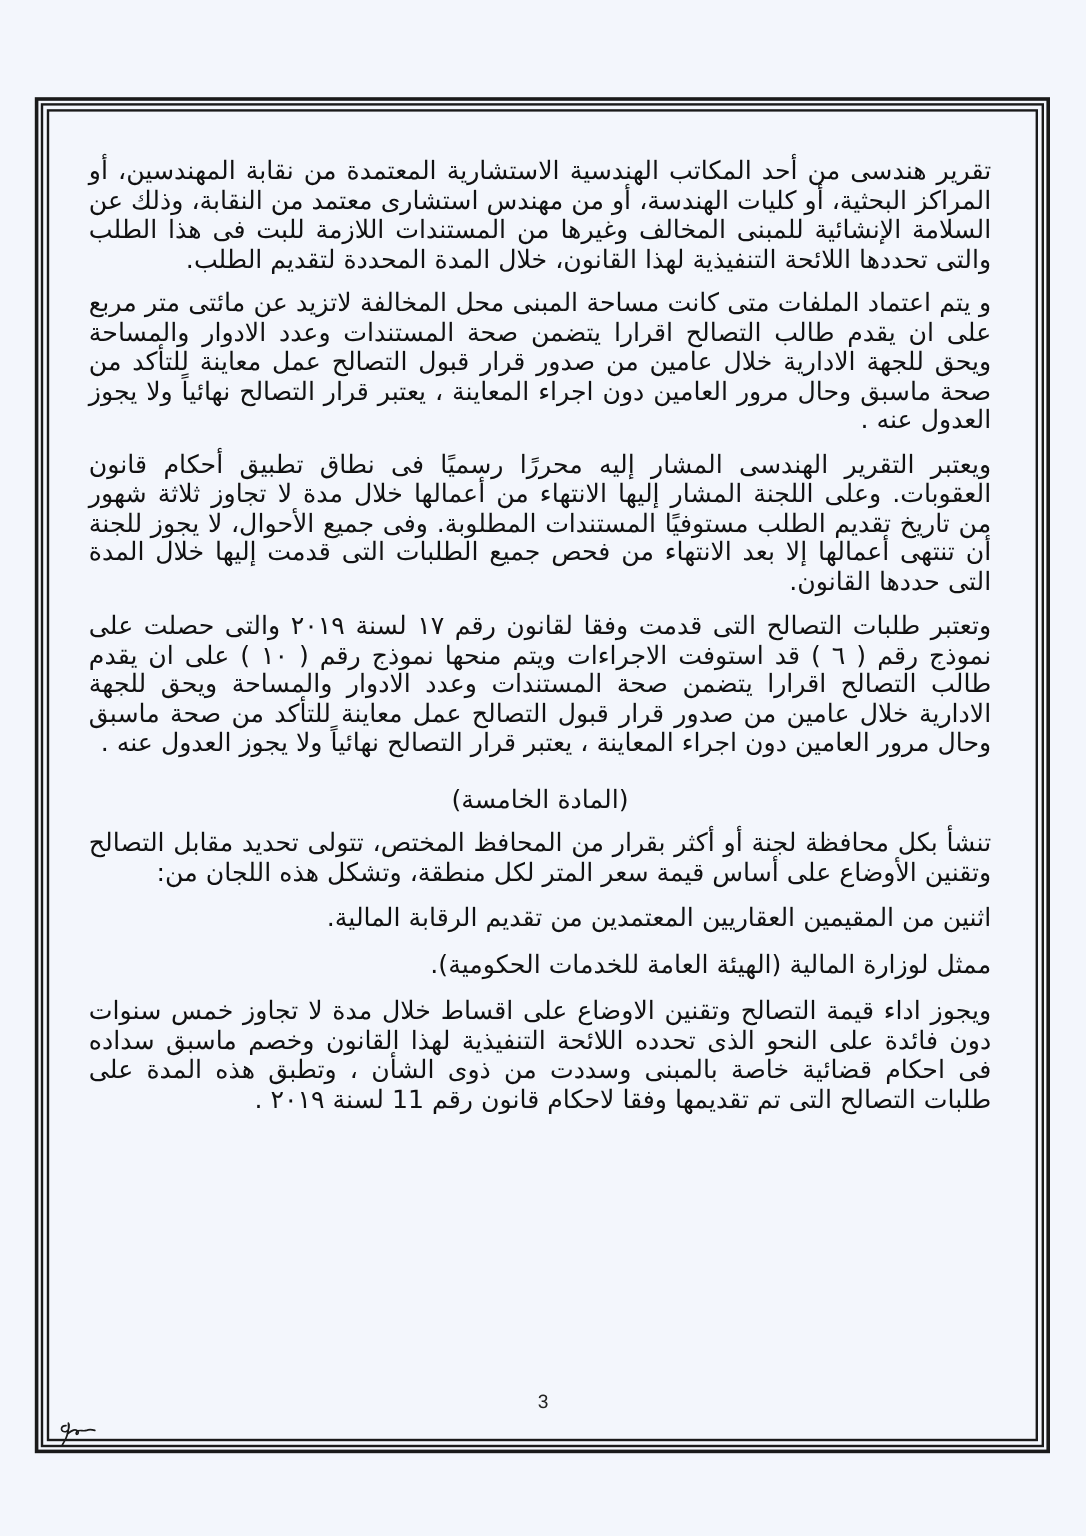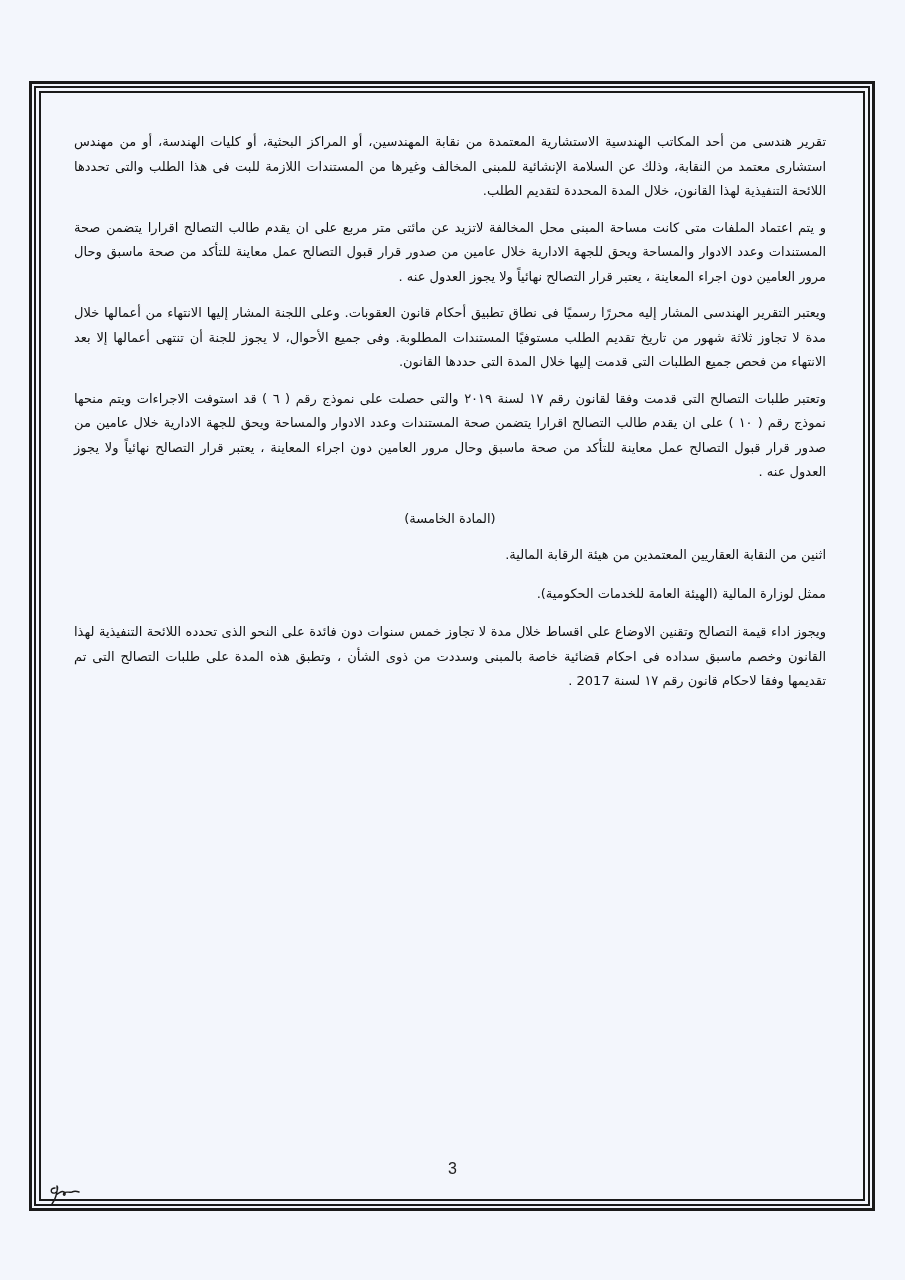--- a/index.html
+++ b/index.html
@@ -43,21 +43,21 @@
       box-sizing: border-box;
     }
     .content {
       position: absolute;
       left: 74px;
       top: 130px;
       width: 752px;
       direction: rtl;
       text-align: justify;
       text-align-last: right;
-      font-size: 13px;
+      font-size: 21px;
       line-height: 24.5px;
     }
     .content p {
       margin: 0 0 12px 0;
     }
     .content p.tight {
       margin-bottom: 14px;
     }
     .content .article-heading {
       text-align: center;
@@ -95,24 +95,25 @@
 <div class="frame-inner"></div>
 
 <div class="content">
   <p>تقرير هندسى من أحد المكاتب الهندسية الاستشارية المعتمدة من نقابة المهندسين، أو المراكز البحثية، أو كليات الهندسة، أو من مهندس استشارى معتمد من النقابة، وذلك عن السلامة الإنشائية للمبنى المخالف وغيرها من المستندات اللازمة للبت فى هذا الطلب والتى تحددها اللائحة التنفيذية لهذا القانون، خلال المدة المحددة لتقديم الطلب.</p>
   <p>و يتم اعتماد الملفات متى كانت مساحة المبنى محل المخالفة لاتزيد عن مائتى متر مربع على ان يقدم طالب التصالح اقرارا يتضمن صحة المستندات وعدد الادوار والمساحة ويحق للجهة الادارية خلال عامين من صدور قرار قبول التصالح عمل معاينة للتأكد من صحة ماسبق وحال مرور العامين دون اجراء المعاينة ، يعتبر قرار التصالح نهائياً ولا يجوز العدول عنه .</p>
   <p>ويعتبر التقرير الهندسى المشار إليه محررًا رسميًا فى نطاق تطبيق أحكام قانون العقوبات. وعلى اللجنة المشار إليها الانتهاء من أعمالها خلال مدة لا تجاوز ثلاثة شهور من تاريخ تقديم الطلب مستوفيًا المستندات المطلوبة. وفى جميع الأحوال، لا يجوز للجنة أن تنتهى أعمالها إلا بعد الانتهاء من فحص جميع الطلبات التى قدمت إليها خلال المدة التى حددها القانون.</p>
   <p>وتعتبر طلبات التصالح التى قدمت وفقا لقانون رقم ١٧ لسنة ٢٠١٩ والتى حصلت على نموذج رقم ( ٦ ) قد استوفت الاجراءات ويتم منحها نموذج رقم ( ١٠ ) على ان يقدم طالب التصالح اقرارا يتضمن صحة المستندات وعدد الادوار والمساحة ويحق للجهة الادارية خلال عامين من صدور قرار قبول التصالح عمل معاينة للتأكد من صحة ماسبق وحال مرور العامين دون اجراء المعاينة ، يعتبر قرار التصالح نهائياً ولا يجوز العدول عنه .</p>
 
   <p class="article-heading">(المادة الخامسة)</p>
 
+  <p class="tight">تنشأ بكل محافظة لجنة أو أكثر بقرار من المحافظ المختص، تتولى تحديد مقابل التصالح وتقنين الأوضاع على أساس قيمة سعر المتر لكل منطقة، وتشكل هذه اللجان من:</p>
 
-  <p class="list-line">اثنين من النقابة العقاريين المعتمدين من هيئة الرقابة المالية.</p>
+  <p class="list-line">اثنين من المقيمين العقاريين المعتمدين من تقديم الرقابة المالية.</p>
   <p class="list-line">ممثل لوزارة المالية (الهيئة العامة للخدمات الحكومية).</p>
 
-  <p>ويجوز اداء قيمة التصالح وتقنين الاوضاع على اقساط خلال مدة لا تجاوز خمس سنوات دون فائدة على النحو الذى تحدده اللائحة التنفيذية لهذا القانون وخصم ماسبق سداده فى احكام قضائية خاصة بالمبنى وسددت من ذوى الشأن ، وتطبق هذه المدة على طلبات التصالح التى تم تقديمها وفقا لاحكام قانون رقم ١٧ لسنة 2017 .</p>
+  <p>ويجوز اداء قيمة التصالح وتقنين الاوضاع على اقساط خلال مدة لا تجاوز خمس سنوات دون فائدة على النحو الذى تحدده اللائحة التنفيذية لهذا القانون وخصم ماسبق سداده فى احكام قضائية خاصة بالمبنى وسددت من ذوى الشأن ، وتطبق هذه المدة على طلبات التصالح التى تم تقديمها وفقا لاحكام قانون رقم 11 لسنة ٢٠١٩ .</p>
 </div>
 
 <div class="page-number">3</div>
 
 <svg class="signature" viewBox="0 0 36 24">
   <path d="M9 6 C4 6, 4 12, 9 11 C12 10, 12 5, 11 4 M11 4 C12 10, 10 16, 6 22 M10 13 C14 10, 17 8, 19 11 C20 14, 16 14, 18 11 C20 9, 23 11, 26 10 C28 9, 30 9, 33 10" fill="none" stroke="#1a1a1a" stroke-width="1.4" stroke-linecap="round" stroke-linejoin="round"></path>
 </svg>
 
 </body></html>

